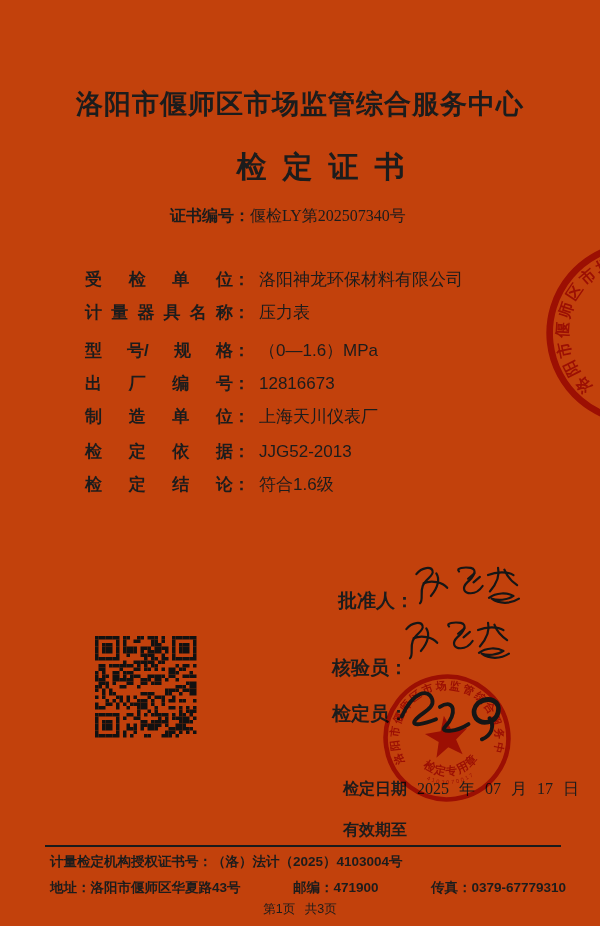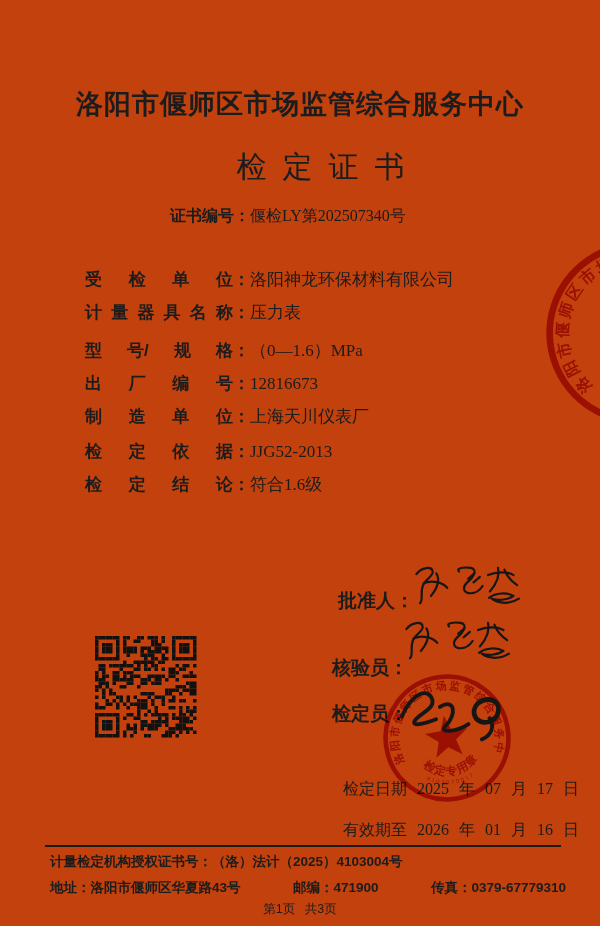--- a/index.html
+++ b/index.html
@@ -5,52 +5,52 @@
   html,body{margin:0;padding:0;background:#e8e8e8;}
   #page{
     position:relative;width:600px;height:926px;margin:0 auto;
     background:#c2410c;overflow:hidden;color:#1c1c1c;
     font-family:"Liberation Sans",sans-serif;
   }
   i{font-style:normal;}
   .org-title{position:absolute;top:86px;left:0;right:0;text-align:center;
     font-size:27px;font-weight:bold;letter-spacing:1px;white-space:nowrap;}
   .cert-title{position:absolute;top:147px;left:0;right:0;text-align:center;
-    font-size:30px;font-weight:normal;letter-spacing:16px;text-indent:16px;white-space:nowrap;margin-left:41px;}
+    font-size:30px;font-weight:bold;letter-spacing:16px;text-indent:16px;white-space:nowrap;margin-left:41px;}
   .cert-no{position:absolute;top:206px;left:170px;font-size:16px;white-space:nowrap;}
   .cert-no .lab{font-weight:bold;}
   .cert-no .val{font-family:"Liberation Serif",serif;}
 
   #fields{position:absolute;top:268px;left:85px;width:470px;}
   .frow{display:flex;align-items:baseline;height:21px;margin-bottom:12px;font-size:17px;white-space:nowrap;}
   .frow:nth-child(2){margin-bottom:17px;}
   .frow:nth-child(5){margin-bottom:14px;}
   .flabel{display:flex;justify-content:space-between;width:148px;font-weight:bold;}
   .fcolon{font-weight:bold;}
-  .fvalue{font-family:Liberation Serif, serif;}
+  .fvalue{margin-left:9px;font-family:Liberation Sans, sans-serif;}
 
   .sig-label{position:absolute;font-size:19px;font-weight:bold;white-space:nowrap;}
   #lab-approver{left:338px;top:588px;}
   #lab-checker{left:332px;top:655px;}
   #lab-verifier{left:332px;top:701px;}
   .sig{position:absolute;z-index:6;}
   #sig1{left:410px;top:563px;}
   #sig2{left:400px;top:618px;}
   #sig3{left:396px;top:680px;}
   .sig path{stroke:#161616;fill:none;stroke-linecap:round;stroke-linejoin:round;}
 
   #qr{position:absolute;left:95px;top:636px;width:102px;height:102px;}
 
   .seal{position:absolute;mix-blend-mode:multiply;opacity:.93;}
   #seal-main{left:381px;top:672px;width:132px;height:132px;transform:rotate(-8deg);z-index:5;}
   #seal-right{left:543px;top:238px;width:190px;height:190px;transform:rotate(-28deg);z-index:5;}
 
   #dates{position:absolute;left:343px;top:779px;width:240px;}
   .drow{display:flex;align-items:baseline;height:20px;margin-bottom:21px;font-size:16px;white-space:nowrap;}
-  .dlabel{font-weight:normal;margin-right:10px;}
+  .dlabel{font-weight:bold;margin-right:10px;}
   .dvalue{font-family:"Liberation Serif",serif;word-spacing:6px;}
 
   .divider{position:absolute;left:45px;top:845px;width:516px;height:2px;background:#1b1b1b;}
   #footer{position:absolute;left:50px;top:853px;width:516px;font-size:13.5px;font-weight:bold;}
   .fl{display:flex;justify-content:space-between;margin-bottom:8px;white-space:nowrap;}
   .fpage{position:absolute;top:901px;left:0;right:0;text-align:center;font-size:12.5px;font-weight:normal;word-spacing:6px;}
 </style>
 </head>
 <body>
 
@@ -633,21 +633,20 @@
   </svg>
 
   <div id="dates">
     <div class="drow">
       <span class="dlabel">检定日期</span>
       <span class="dvalue">2025 年 07 月 17 日</span>
     </div>
 
     <div class="drow">
       <span class="dlabel">有效期至</span>
-      <span class="dvalue">2026 年 01 月 16 日</span>
     </div>
   </div>
 
   <div class="divider"></div>
 
   <div id="footer">
     <div class="fl">
       <span>计量检定机构授权证书号：（洛）法计（2025）4103004号</span>
     </div>
     <div class="fl">

